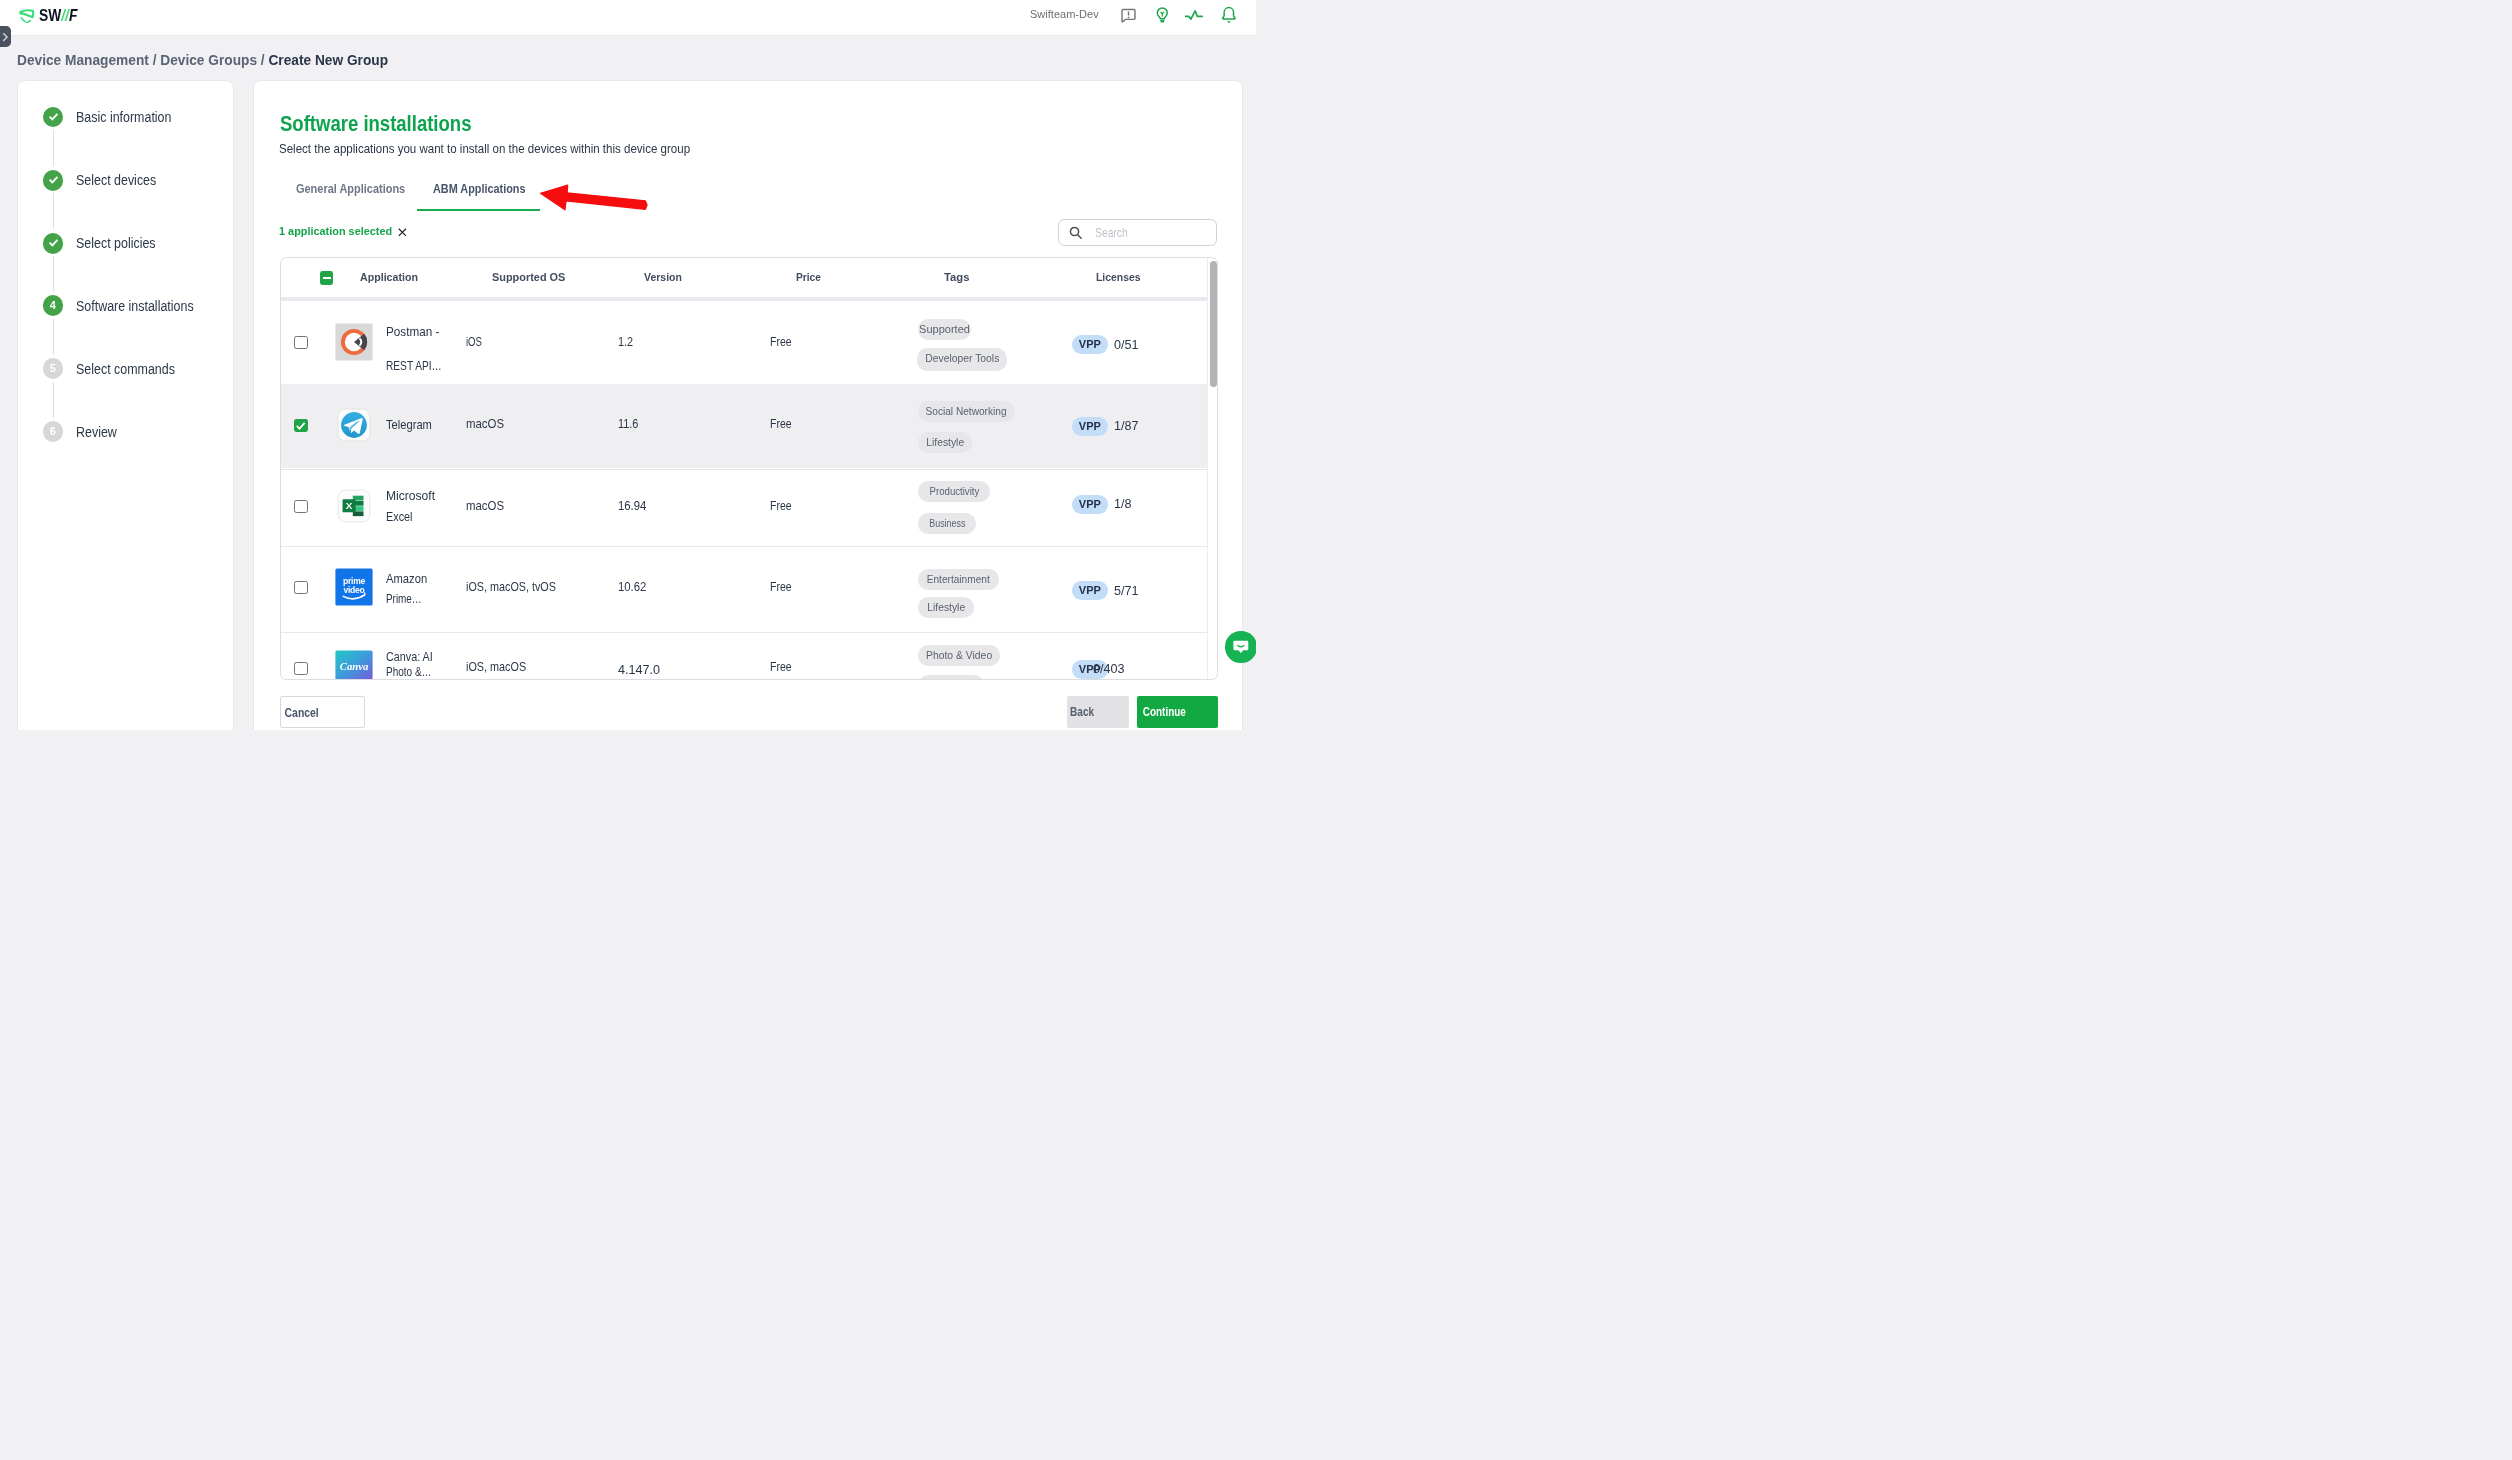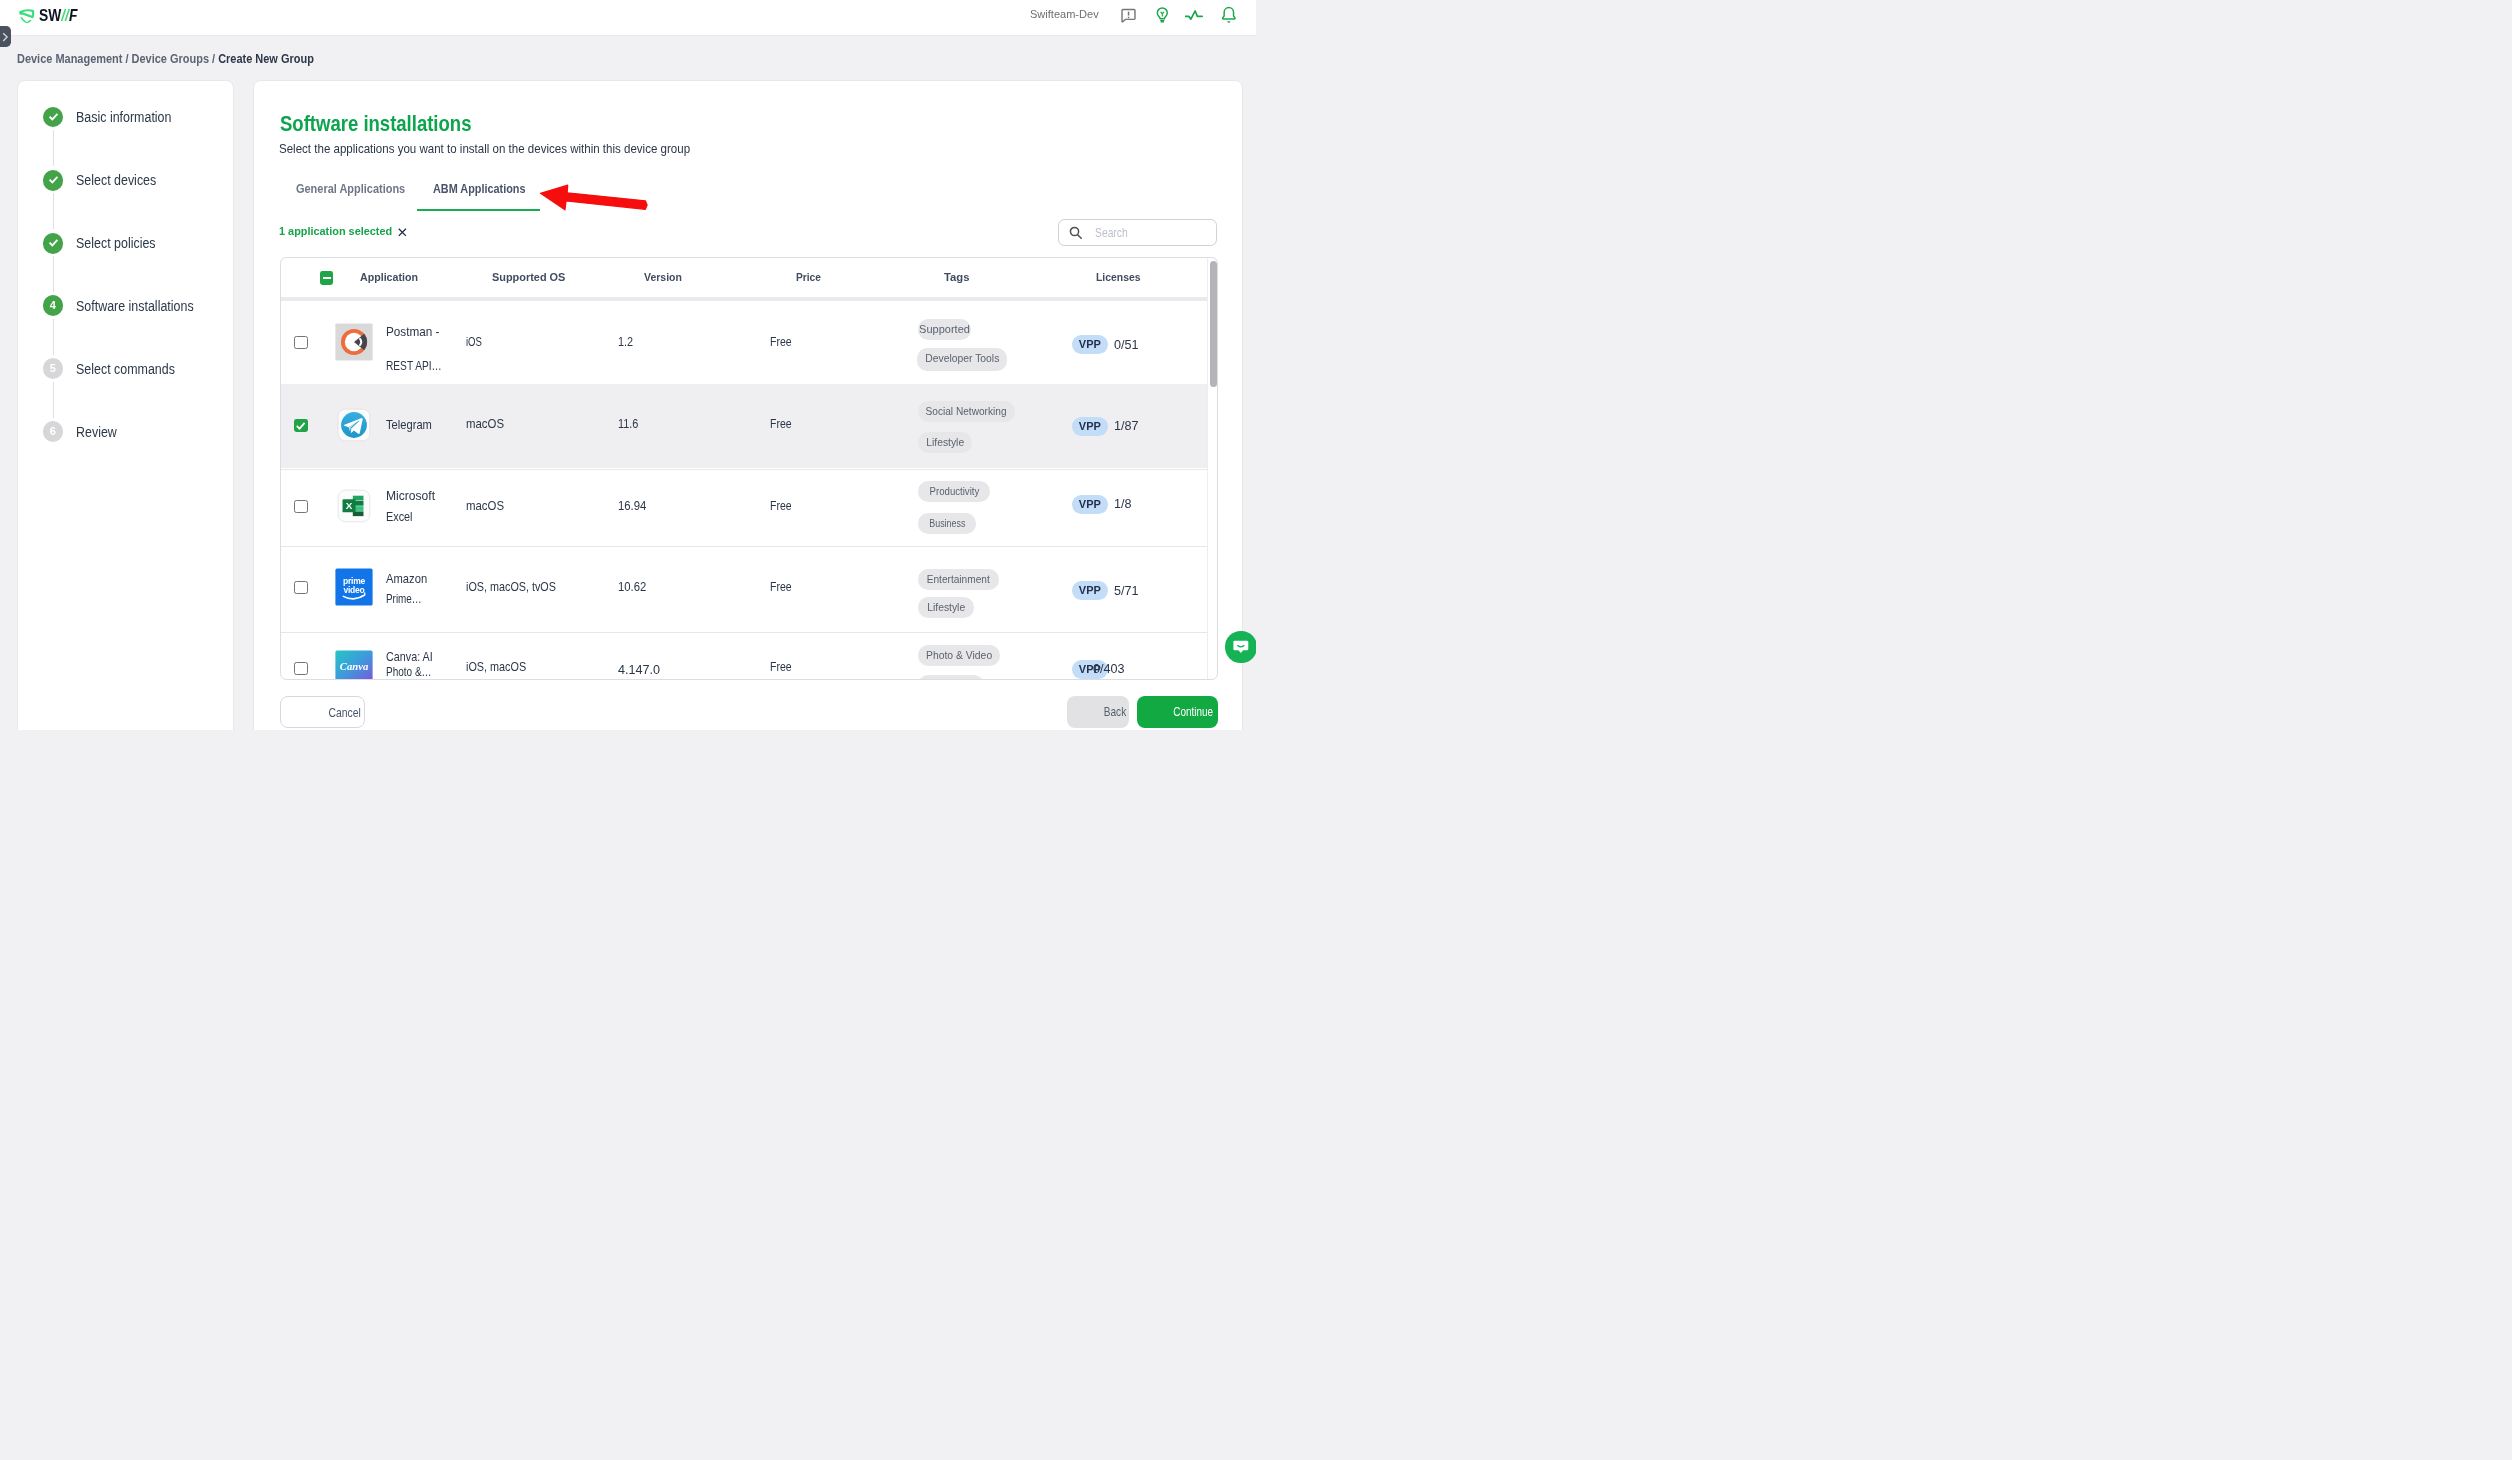--- a/index.html
+++ b/index.html
@@ -27,21 +27,21 @@
   
   #tbl { position:absolute; left:26px; top:176px; width:938px; height:423px; border:0.8px solid #dcdce2; border-radius:6.3px; background:#fff; overflow:hidden; }
   .hdr { position:absolute; font-size:11.8px; font-weight:bold; color:#414c60; }
   .cell{ position:absolute; font-size:12.6px; color:#2b3648; }
   .pill{ position:absolute; background:#e7e7e9; border-radius:10.2px; color:#5a6270; font-size:11px; text-align:center; }
   .vpp { position:absolute; background:#c3dcf8; border-radius:9.4px; color:#233049; font-size:11.8px; font-weight:bold; text-align:center; width:36px; height:19px; line-height:19px; }
   .cnt { position:absolute; font-size:12.6px; color:#2b3648; }
   .cb  { position:absolute; width:13.4px; height:13.4px; border:1.6px solid #747474; border-radius:2.4px; background:#fff; }
   .cbg { position:absolute; width:13.4px; height:13.4px; border-radius:2.4px; background:#21a347; }
 
-  .btn { position:absolute; top:615px; height:32px; border-radius:8px; font-size:12.6px; font-weight:normal; text-align:right; line-height:32px; }
+  .btn { position:absolute; top:615px; height:32px; border-radius:2px; font-size:12.6px; font-weight:bold; text-align:left; line-height:32px; }
 </style>
 </head>
 <body>
 
 <div id="header">
   <svg class="abs" style="left:18.5px;top:7.9px" width="16.5" height="15.7" viewBox="0 0 21 20">
     <defs>
         <clipPath id="shc">
           <path d="M0.8 4.2 C6 1.2 13 0.6 18.8 2.6 C19.8 5.4 19.6 8.4 18.6 11.2 C16.6 16.4 12.6 19 10.2 19.6 C6.2 18.2 2.6 14.6 1.2 10.4 C0.5 8.2 0.6 6 0.8 4.2 Z"></path>
         </clipPath>
@@ -76,21 +76,21 @@
     <path d="M10 2 a6 6 0 0 1 6 6 v4.5 l1.8 2.8 a0.8 0.8 0 0 1 -0.7 1.2 h-14.2 a0.8 0.8 0 0 1 -0.7 -1.2 L4 12.5 V8 a6 6 0 0 1 6 -6 z" fill="none" stroke="#1ca64a" stroke-width="1.9" stroke-linejoin="round"></path>
     <path d="M8 19.5 a2 2 0 0 0 4 0 z" fill="#1ca64a"></path>
   </svg>
 </div>
 
 <div class="abs" style="left:-4.7px;top:26px;width:15.7px;height:21px;background:#49525e;border-radius:4.7px;z-index:6"></div>
 <svg class="abs" style="left:2.4px;top:31.5px;z-index:7" width="6.3" height="10.2" viewBox="0 0 8 13">
   <path d="M1.5 1.5 L6.5 6.5 L1.5 11.5" fill="none" stroke="#cfd3d8" stroke-width="1.8"></path>
 </svg>
 
-<div class="tx" style="left:17.3px;top:59px;font-size:12px;font-weight:bold;color:#5b6474;transform:translateY(-50%)"><span class="sx" style="transform:scaleX(0.914)">Device Management / Device Groups / <span style="color:#2b3648">Create New Group</span></span></div>
+<div class="tx" style="left:17.3px;top:59px;font-size:15px;font-weight:bold;color:#5b6474;transform:translateY(-50%)"><span class="sx" style="transform:scaleX(0.914)">Device Management / Device Groups / <span style="color:#2b3648">Create New Group</span></span></div>
 
 <div id="side" class="card">
   <div class="circle cgreen" style="left:25px;top:25.6px"></div>
   <svg class="abs" style="left:30px;top:31px" width="11" height="9.4" viewBox="0 0 14 12">
       <path d="M2 6 L5.5 9.5 L12 2.5" fill="none" stroke="#fff" stroke-width="2.4"></path>
     </svg>
   <div class="steplbl tx" style="top:36px;transform:translateY(-50%)"><span class="sx" style="transform:scaleX(0.889)">Basic information</span></div>
   <div class="conn" style="top:49px;height:36px"></div>
 
   <div class="circle cgreen" style="left:25px;top:89px"></div>

